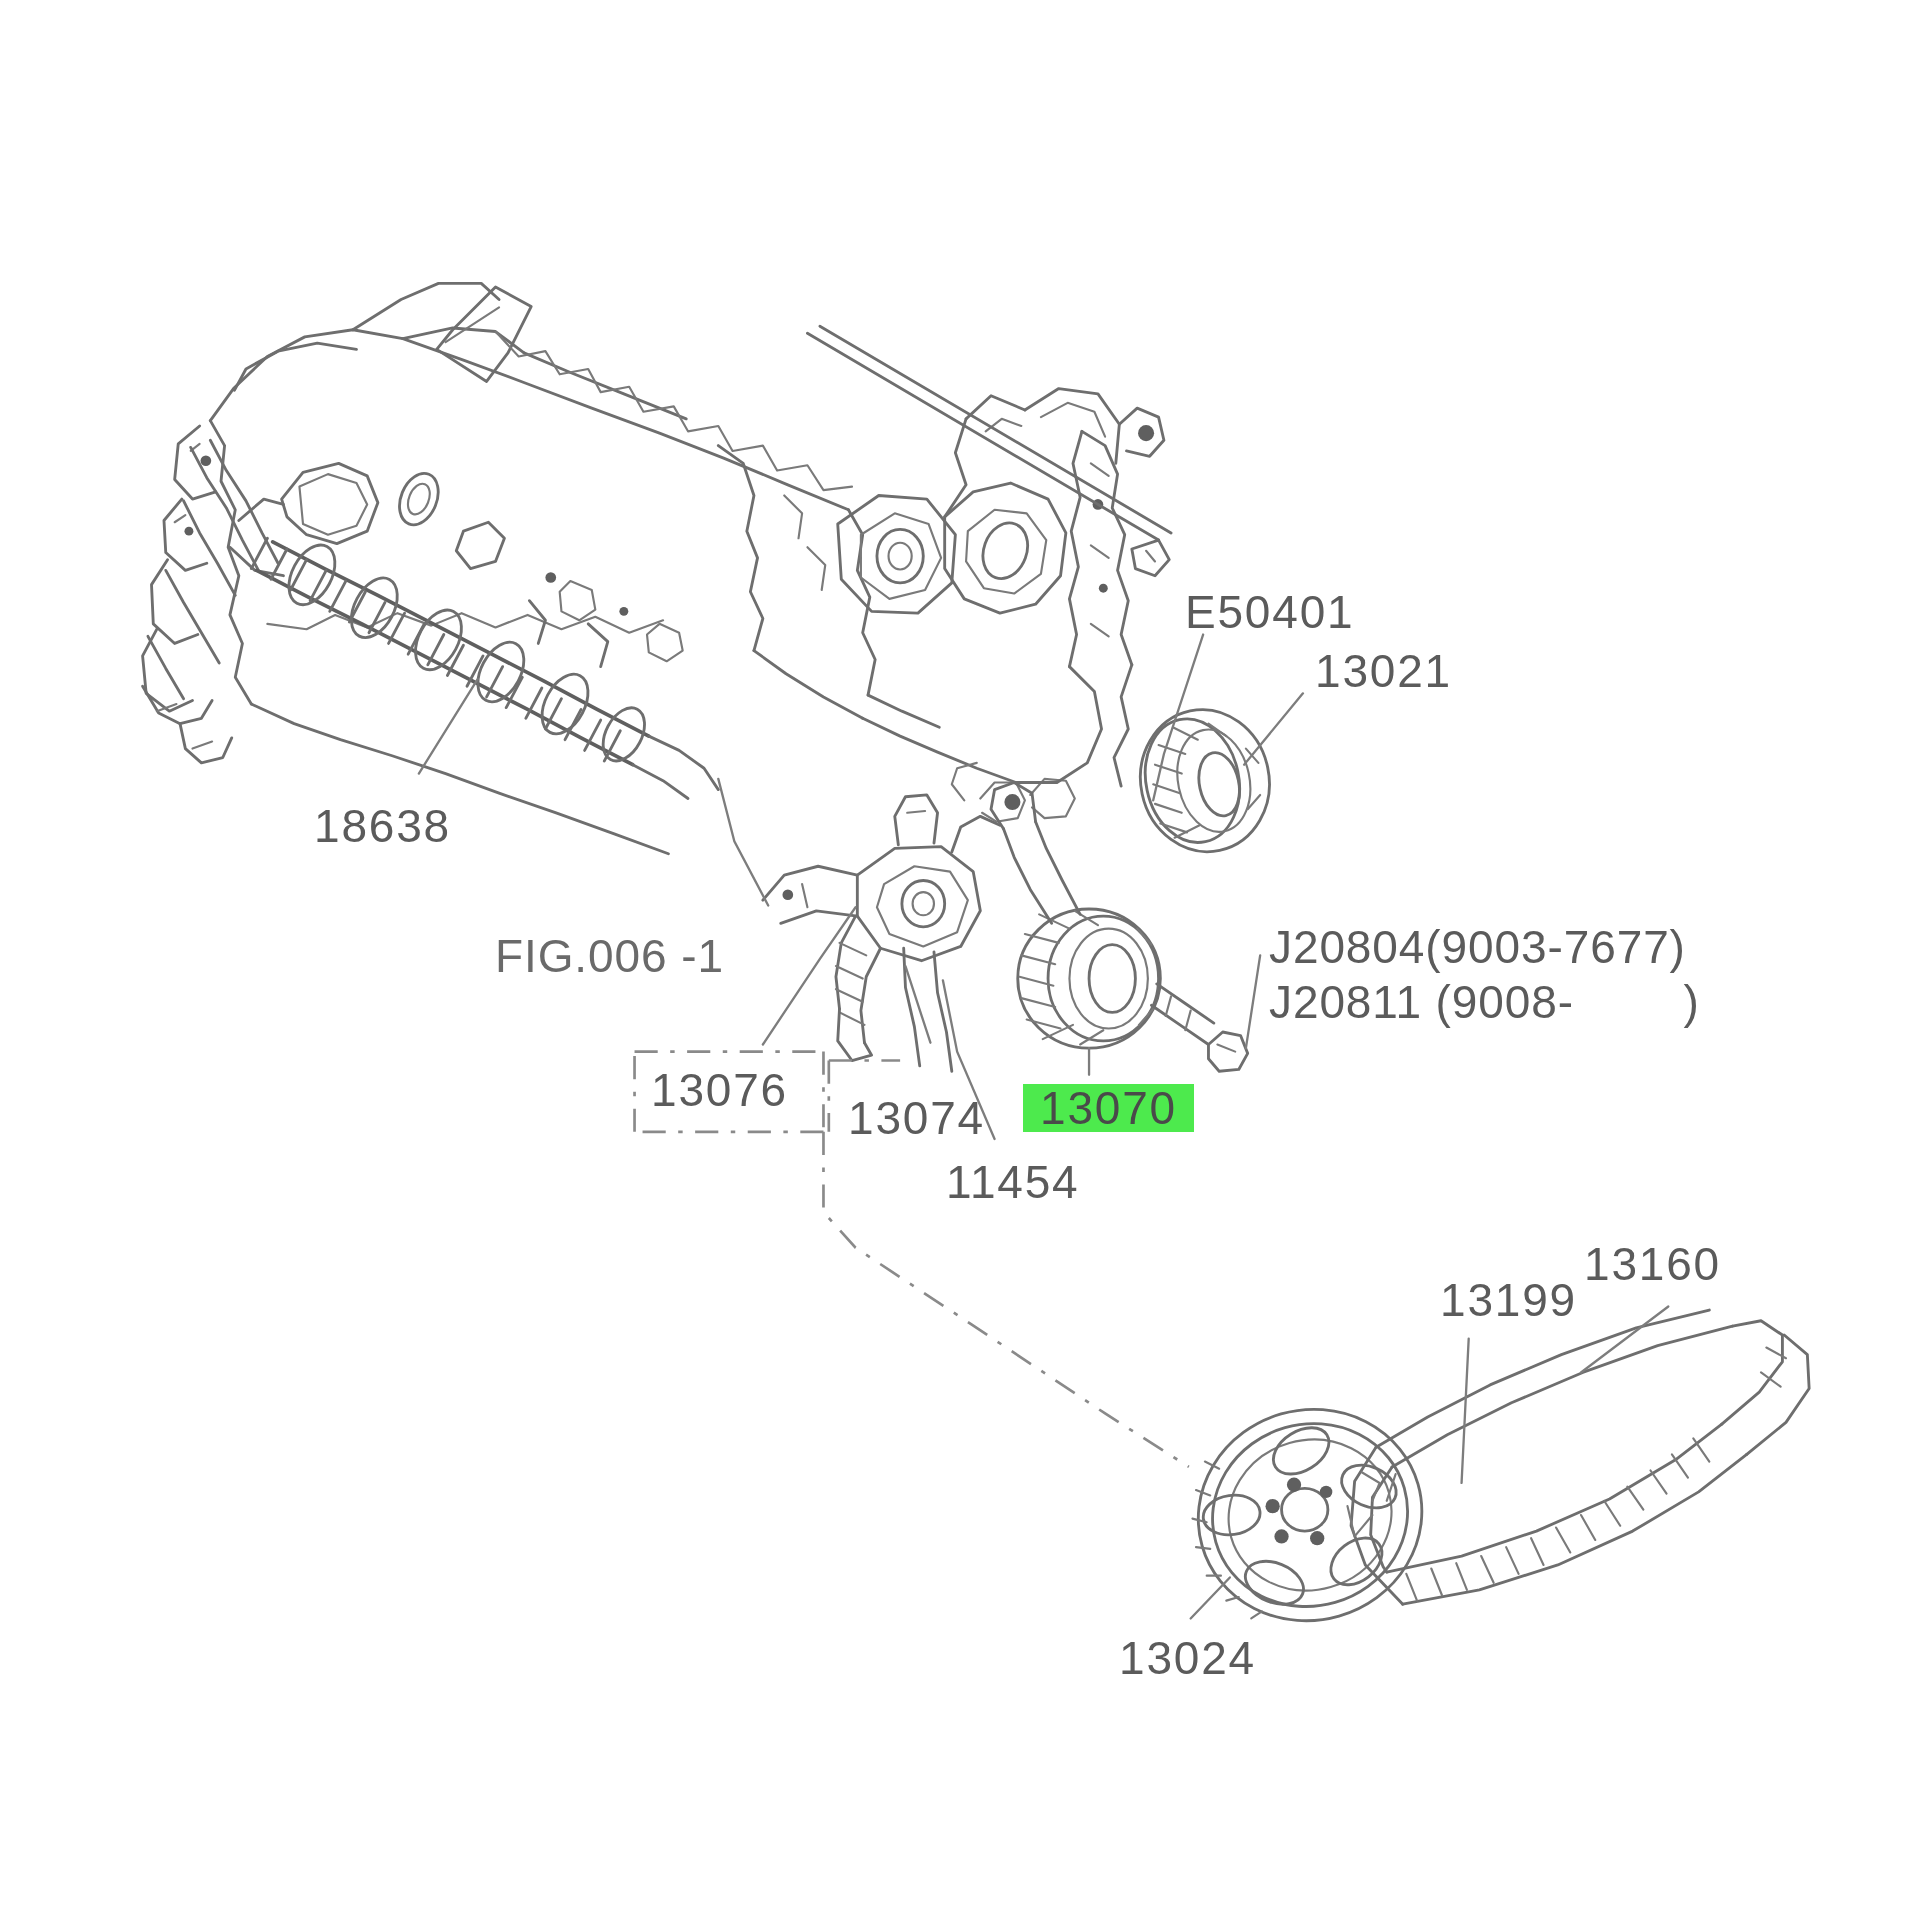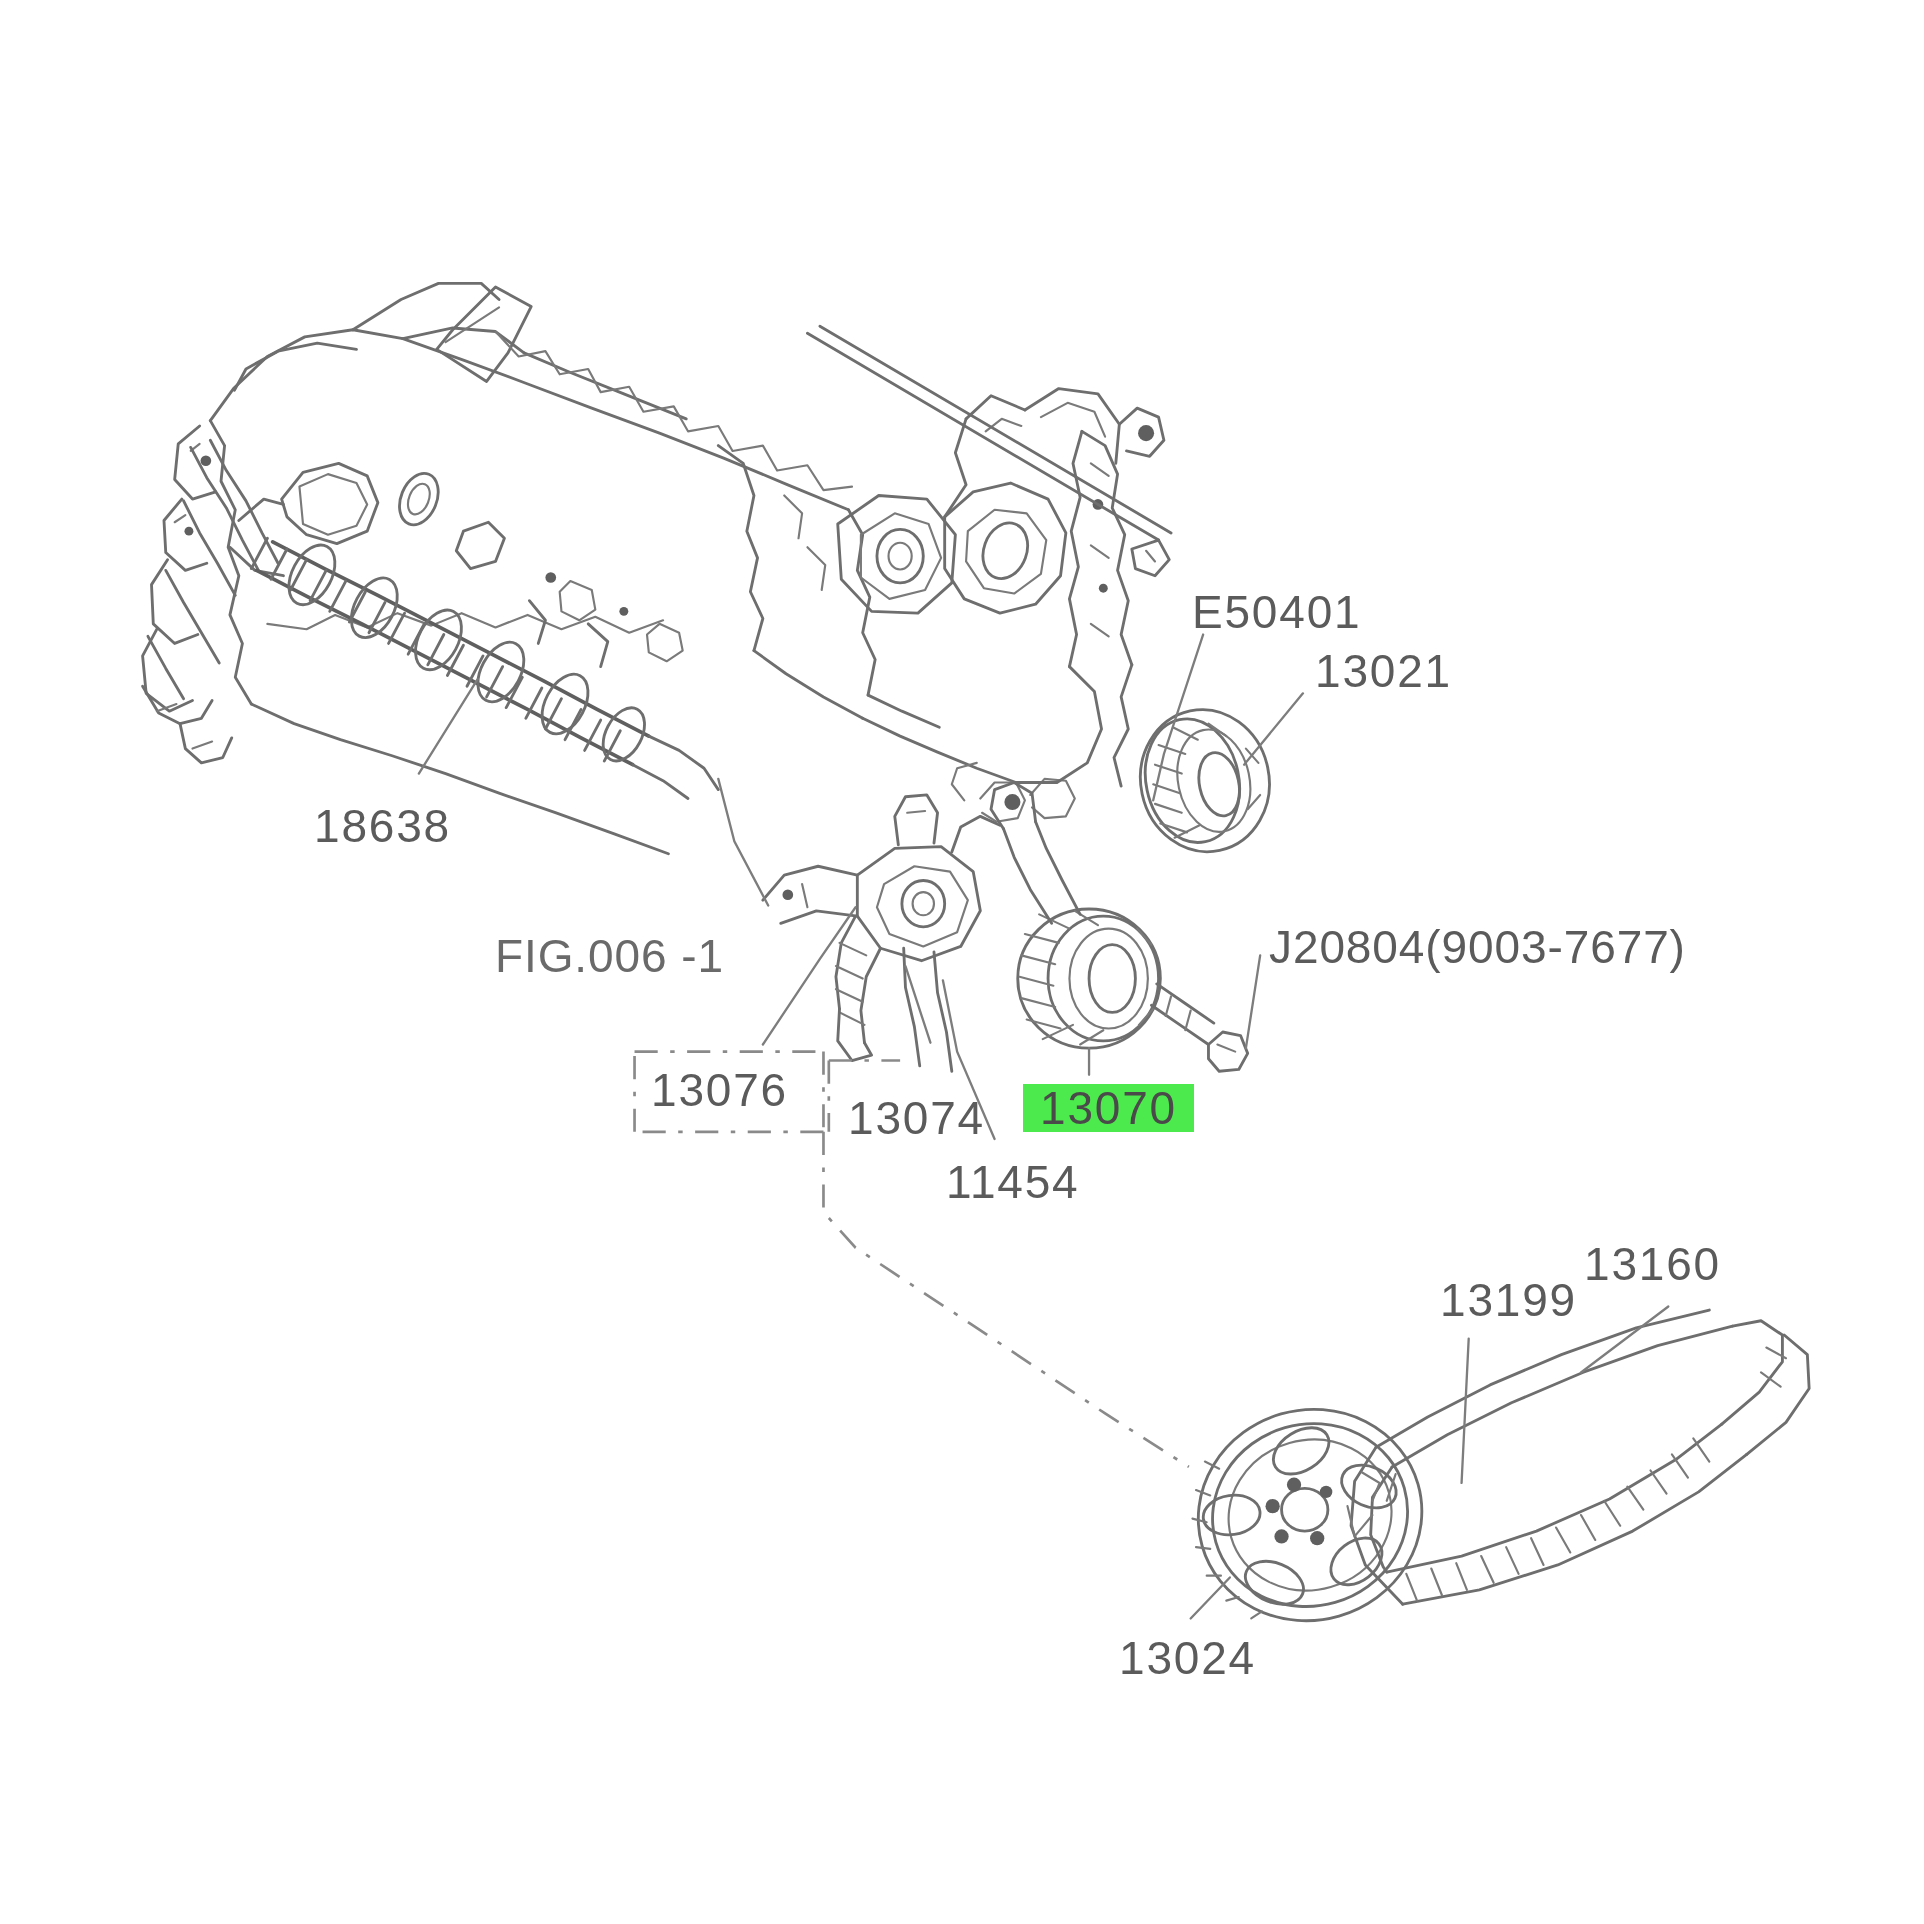--- a/index.html
+++ b/index.html
@@ -390,26 +390,27 @@
       <path class="lead" d="M1336,1816 L1380,1770"></path>
     </g>
   </svg>
 
   <div class="labels-layer">
 
     <div class="part-label" style="left:314px; top:802px;">18638</div>
 
     <div class="part-label fig" style="left:495px; top:932px;">FIG.006 -1</div>
 
-    <div class="part-label" style="left:1185px; top:588px;margin-left:7px;">E50401</div>
+    <div class="part-label" style="left:1185px; top:588px;">E50401</div>
 
     <div class="part-label" style="left:1315px; top:647px;">13021</div>
 
     <div class="part-label wide" style="left:1269px; top:923px;">J20804(9003-7677)</div>
 
+    <div class="part-label wide" style="left:1269px; top:978px;">J20811 (9008-        )</div>
 
     <div class="part-label" style="left:651px; top:1066px;">13076</div>
 
     <div class="part-label" style="left:848px; top:1094px;">13074</div>
 
     <div class="part-label" style="left:946px; top:1158px;">11454</div>
 
     <div class="part-label hl" style="left:1023px; top:1084px;">13070</div>
 
     <div class="part-label" style="left:1440px; top:1276px;">13199</div>

